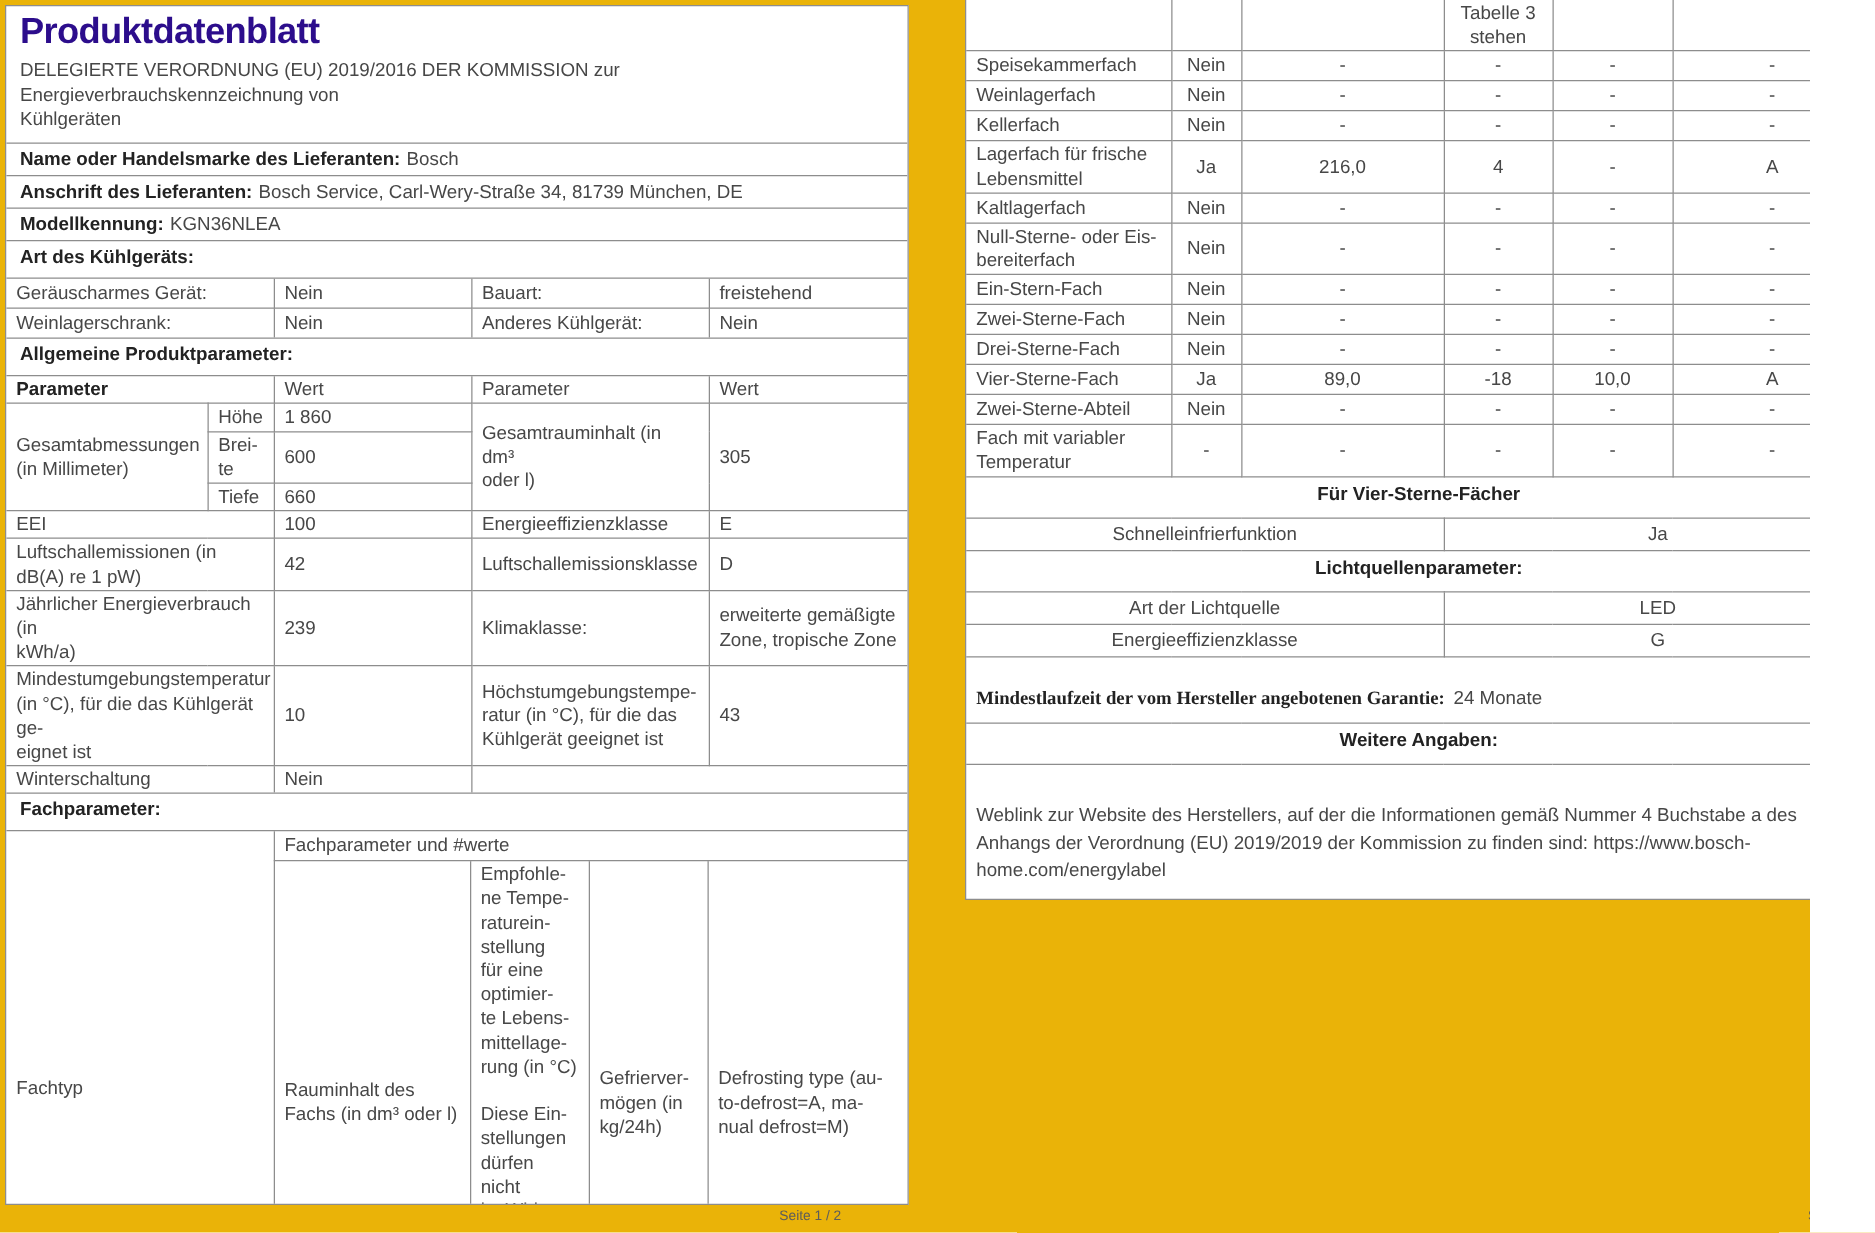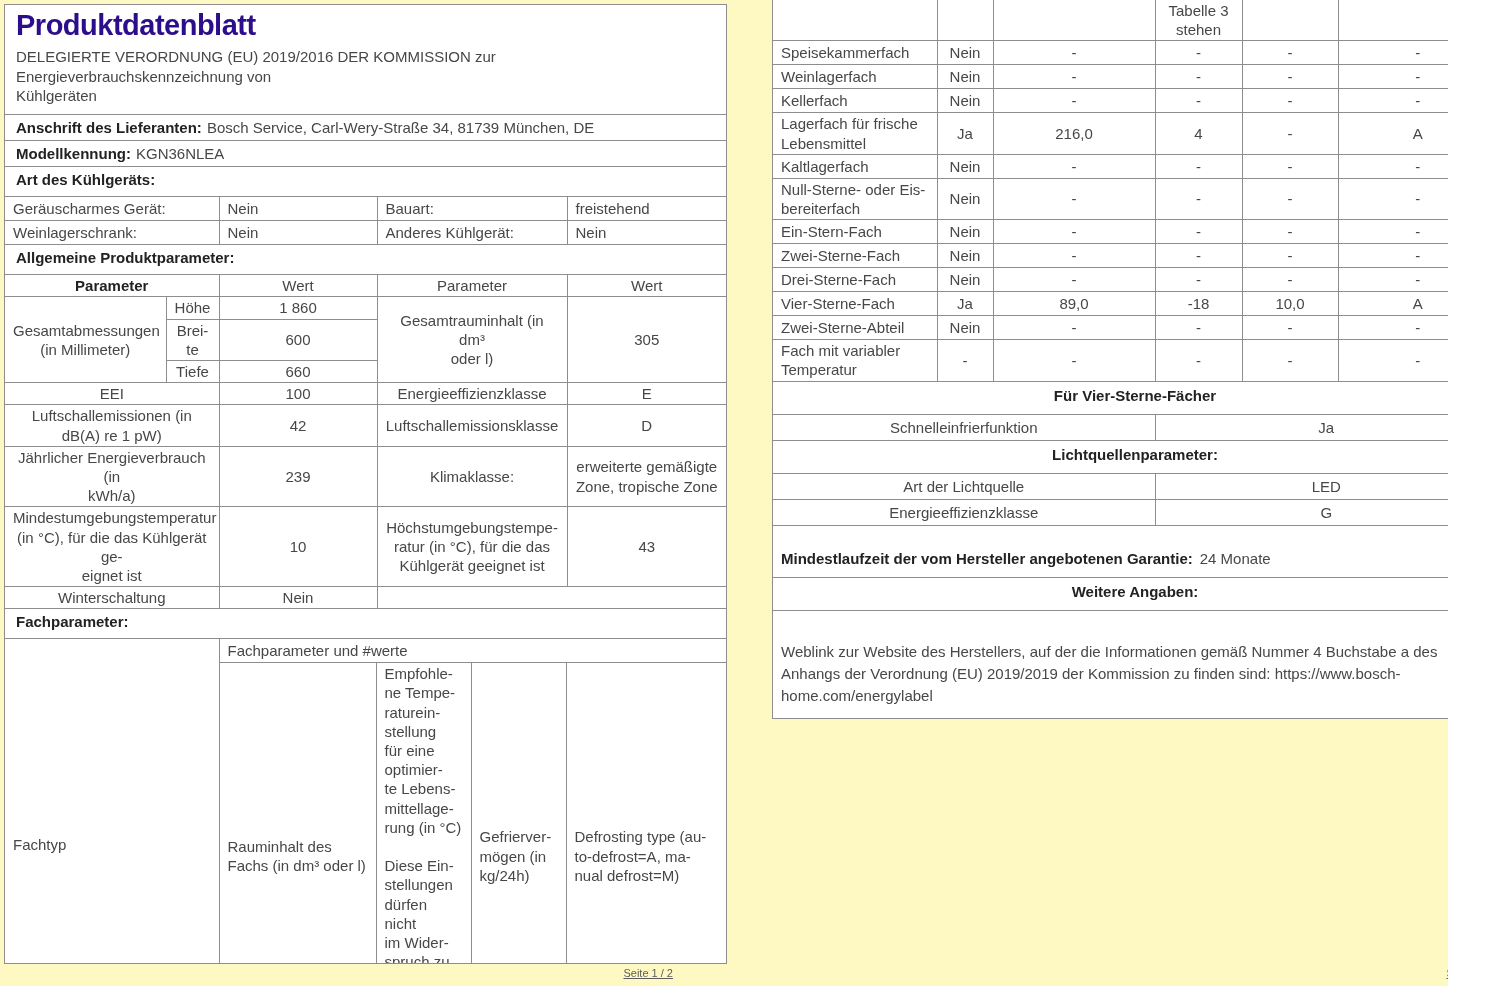--- a/index.html
+++ b/index.html
@@ -1,60 +1,63 @@
 <!DOCTYPE html>
 <html><head>
 <meta charset="utf-8">
 <style>
   html,body{margin:0;padding:0;background:#fff;}
   body{font-family:"Liberation Sans","DejaVu Sans",sans-serif;font-size:15px;color:#474747;}
-  .canvas{position:relative;width:1448px;height:986px;background:#fef9c3;overflow:hidden;}
+  .canvas{position:relative;width:1448px;height:986px;background:#eab308;overflow:hidden;}
   .page{position:absolute;background:#fff;}
   .page1{left:4px;top:4px;width:721px;height:958px;border:1px solid #8d8d8d;overflow:hidden;}
   .page2{left:772px;top:0;width:724px;border-left:1px solid #8d8d8d;border-right:4px solid #ec4899;border-bottom:1px solid #8d8d8d;}
   .pg-head{padding:5px 11px 8px;border-bottom:1px solid #8d8d8d;}
   h1{margin:0 0 5px;font-size:29px;line-height:1.1;font-weight:bold;letter-spacing:-0.5px;color:#2c0d8c;}
   .subtitle{margin:0;white-space:pre-line;line-height:1.32;}
   .kv{padding:4px 11px;border-bottom:1px solid #8d8d8d;}
   .b{font-weight:bold;color:#222;}
   .kv .b{margin-right:5px;}
   .sec{padding:4px 11px 8px;border-bottom:1px solid #8d8d8d;font-weight:bold;color:#222;}
   .bt{border-top:1px solid #8d8d8d;}
   table.tbl{border-collapse:collapse;border:hidden;width:100%;table-layout:fixed;}
   .tbl td{border:1px solid #8d8d8d;padding:1px 8px;vertical-align:middle;
           white-space:pre-line;line-height:1.28;overflow:hidden;}
   .t-type td{height:21px;text-align:left;}
-  .t-gen td{text-align:center;}
+  .t-gen td{text-align:left;}
   .t-fach td{}
   .t-fach tr.tall{height:325px;}
   .dense{line-height:1.13;}
   .t-comp td{text-align:center;height:21px;}
   .t-comp td:first-child{text-align:left;}
   .t-comp tr.note td{height:37px;}
   .t-comp tr.secrow td{text-align:center;font-weight:bold;color:#222;height:auto;padding:4px 8px 9px;}
   .t-comp tr.kvrow td{text-align:center;height:23px;}
   .t-comp tr.free td{text-align:left;height:auto;padding:4px 8px 9px;}
   .t-comp tr.weblink td{text-align:left;height:auto;padding:8px 8px 12px;line-height:1.45;}
-  .mix .b{margin-right:7px;}
-  .pagenum{position:absolute;font-size:11px;color:#5c5c5c;width:110px;text-align:right;text-decoration:underline;}
+  .mix .b{margin-right:7px;font-family:Liberation Serif, serif;}
+  .pagenum{position:absolute;font-size:11px;color:#5c5c5c;width:110px;text-align:right;}
   .pn1{left:563px;top:967px;}
   .pn2{left:1386px;top:967px;}
 </style>
 </head>
 <body>
 
 <div class="canvas">
 
   <section class="page page1">
     <header class="pg-head">
       <h1 style="color: rgb(44, 13, 140);">Produktdatenblatt</h1>
       <p class="subtitle">DELEGIERTE VERORDNUNG (EU) 2019/2016 DER KOMMISSION zur Energieverbrauchskennzeichnung von
 Kühlgeräten</p>
     </header>
 
+    <div class="kv">
+      <span class="b">Name oder Handelsmarke des Lieferanten:</span><span>Bosch</span>
+    </div>
     <div class="kv">
       <span class="b">Anschrift des Lieferanten:</span><span>Bosch Service, Carl-Wery-Straße 34, 81739 München, DE</span>
     </div>
     <div class="kv">
       <span class="b">Modellkennung:</span><span>KGN36NLEA</span>
     </div>
 
     <div class="sec">Art des Kühlgeräts:</div>
 
     <table class="tbl t-type">

